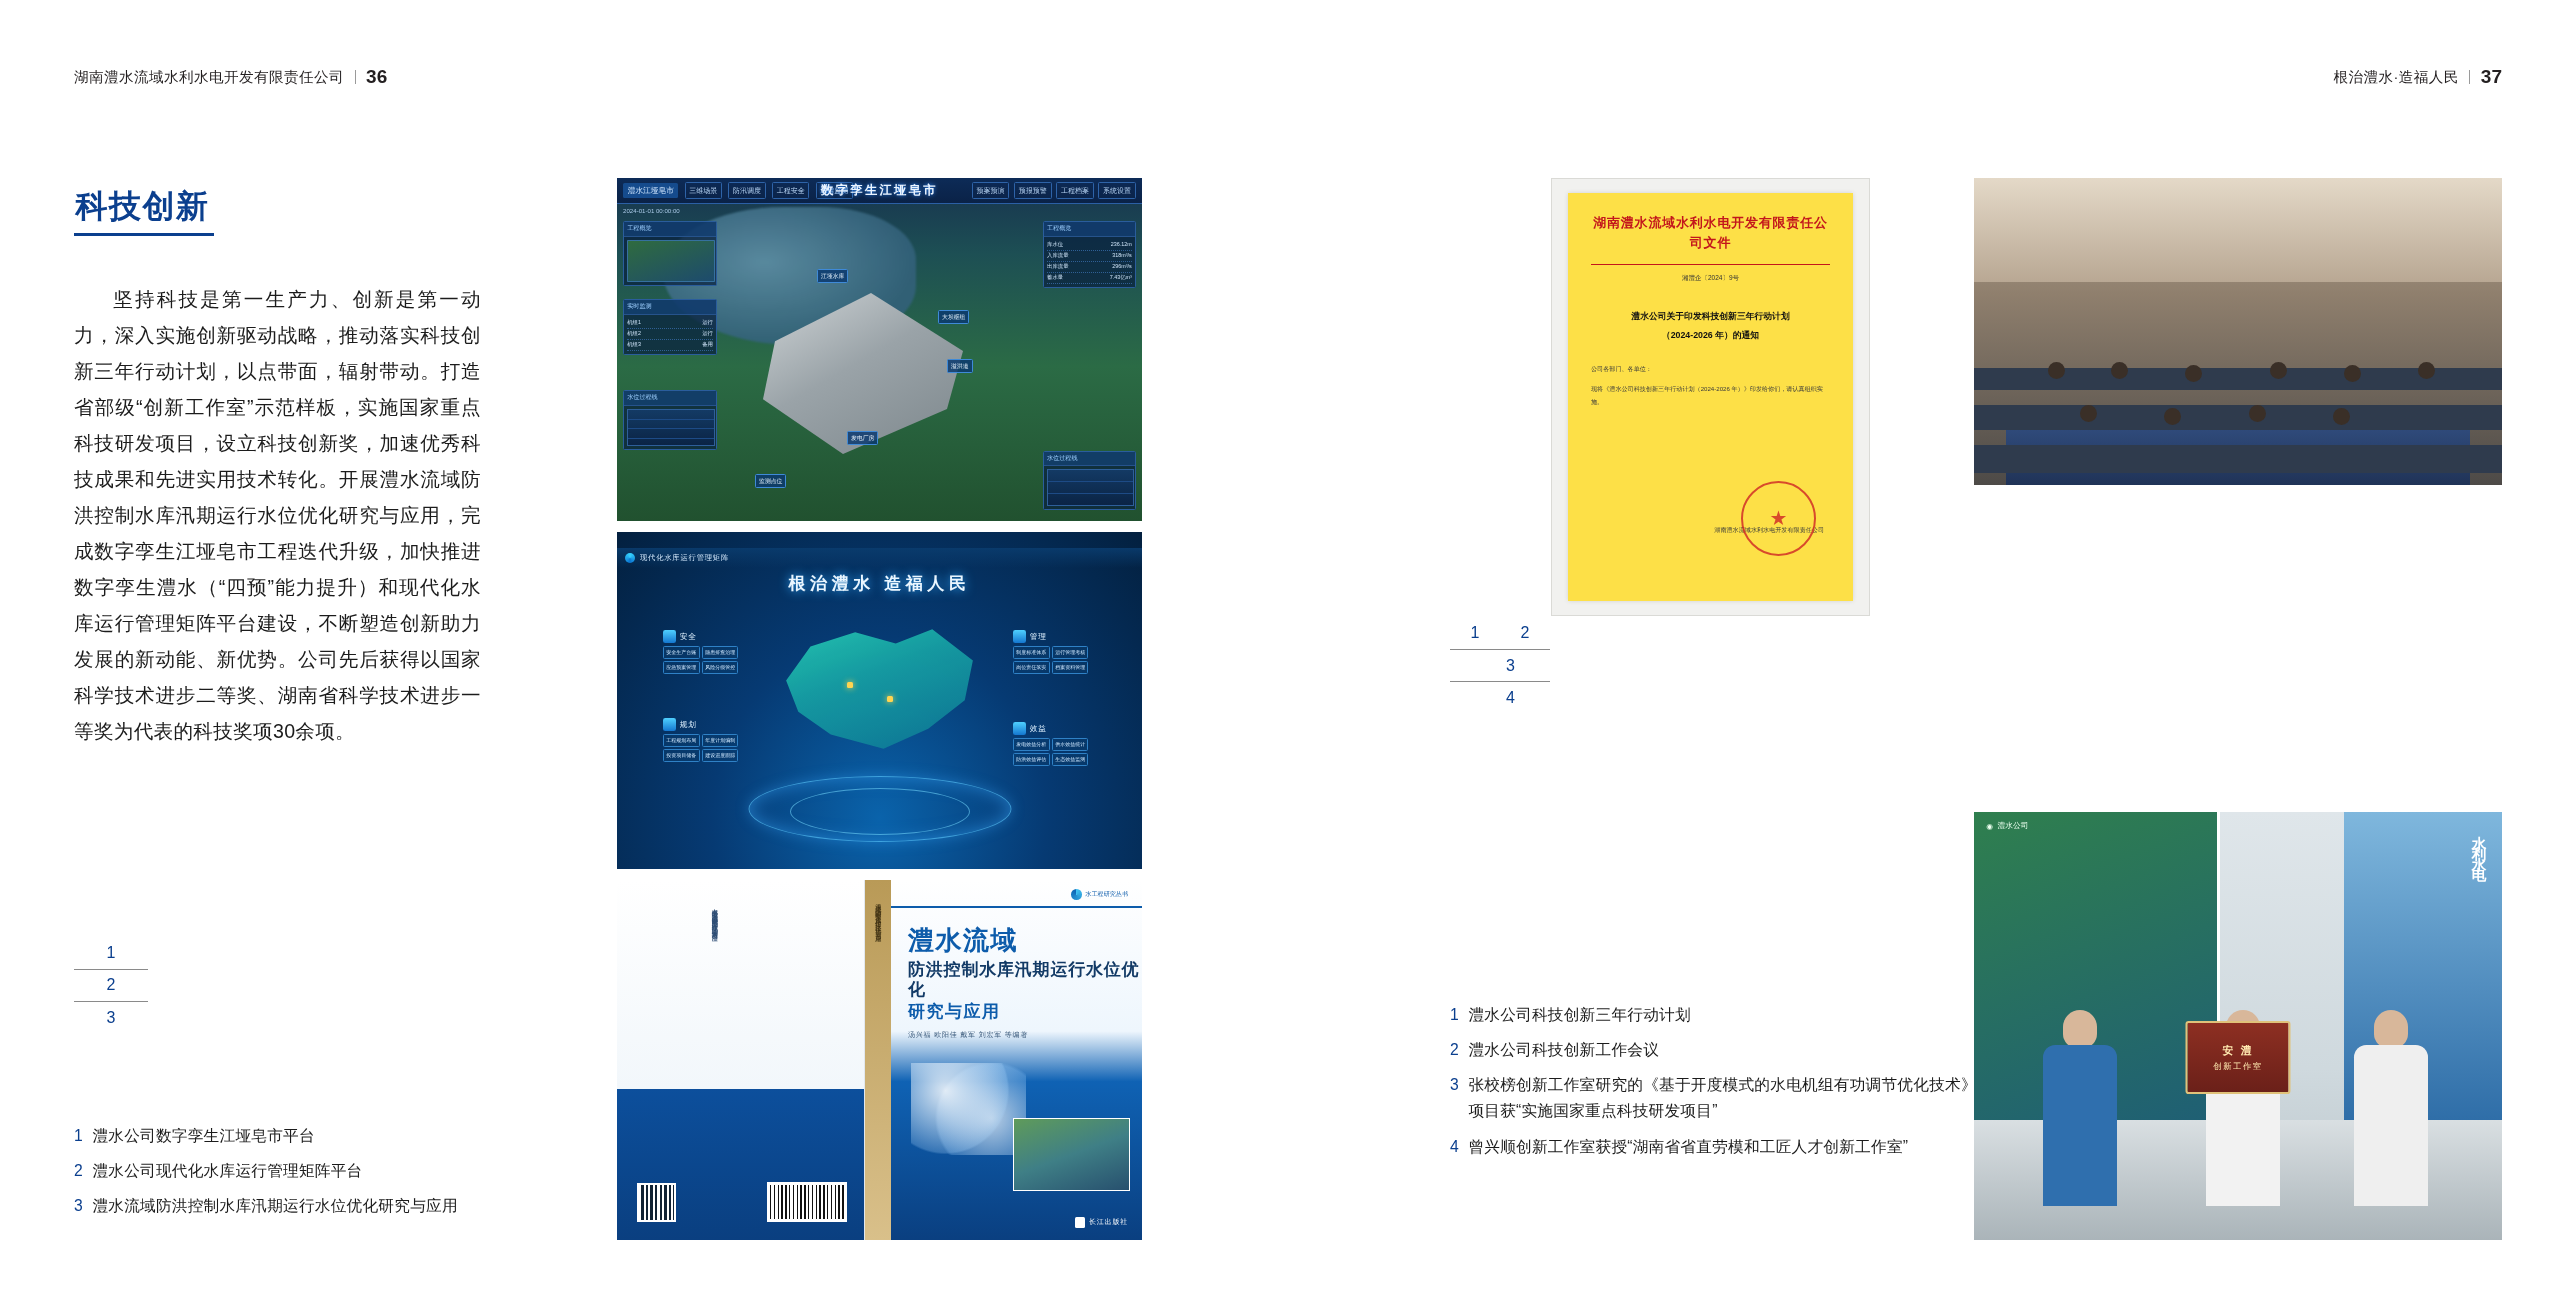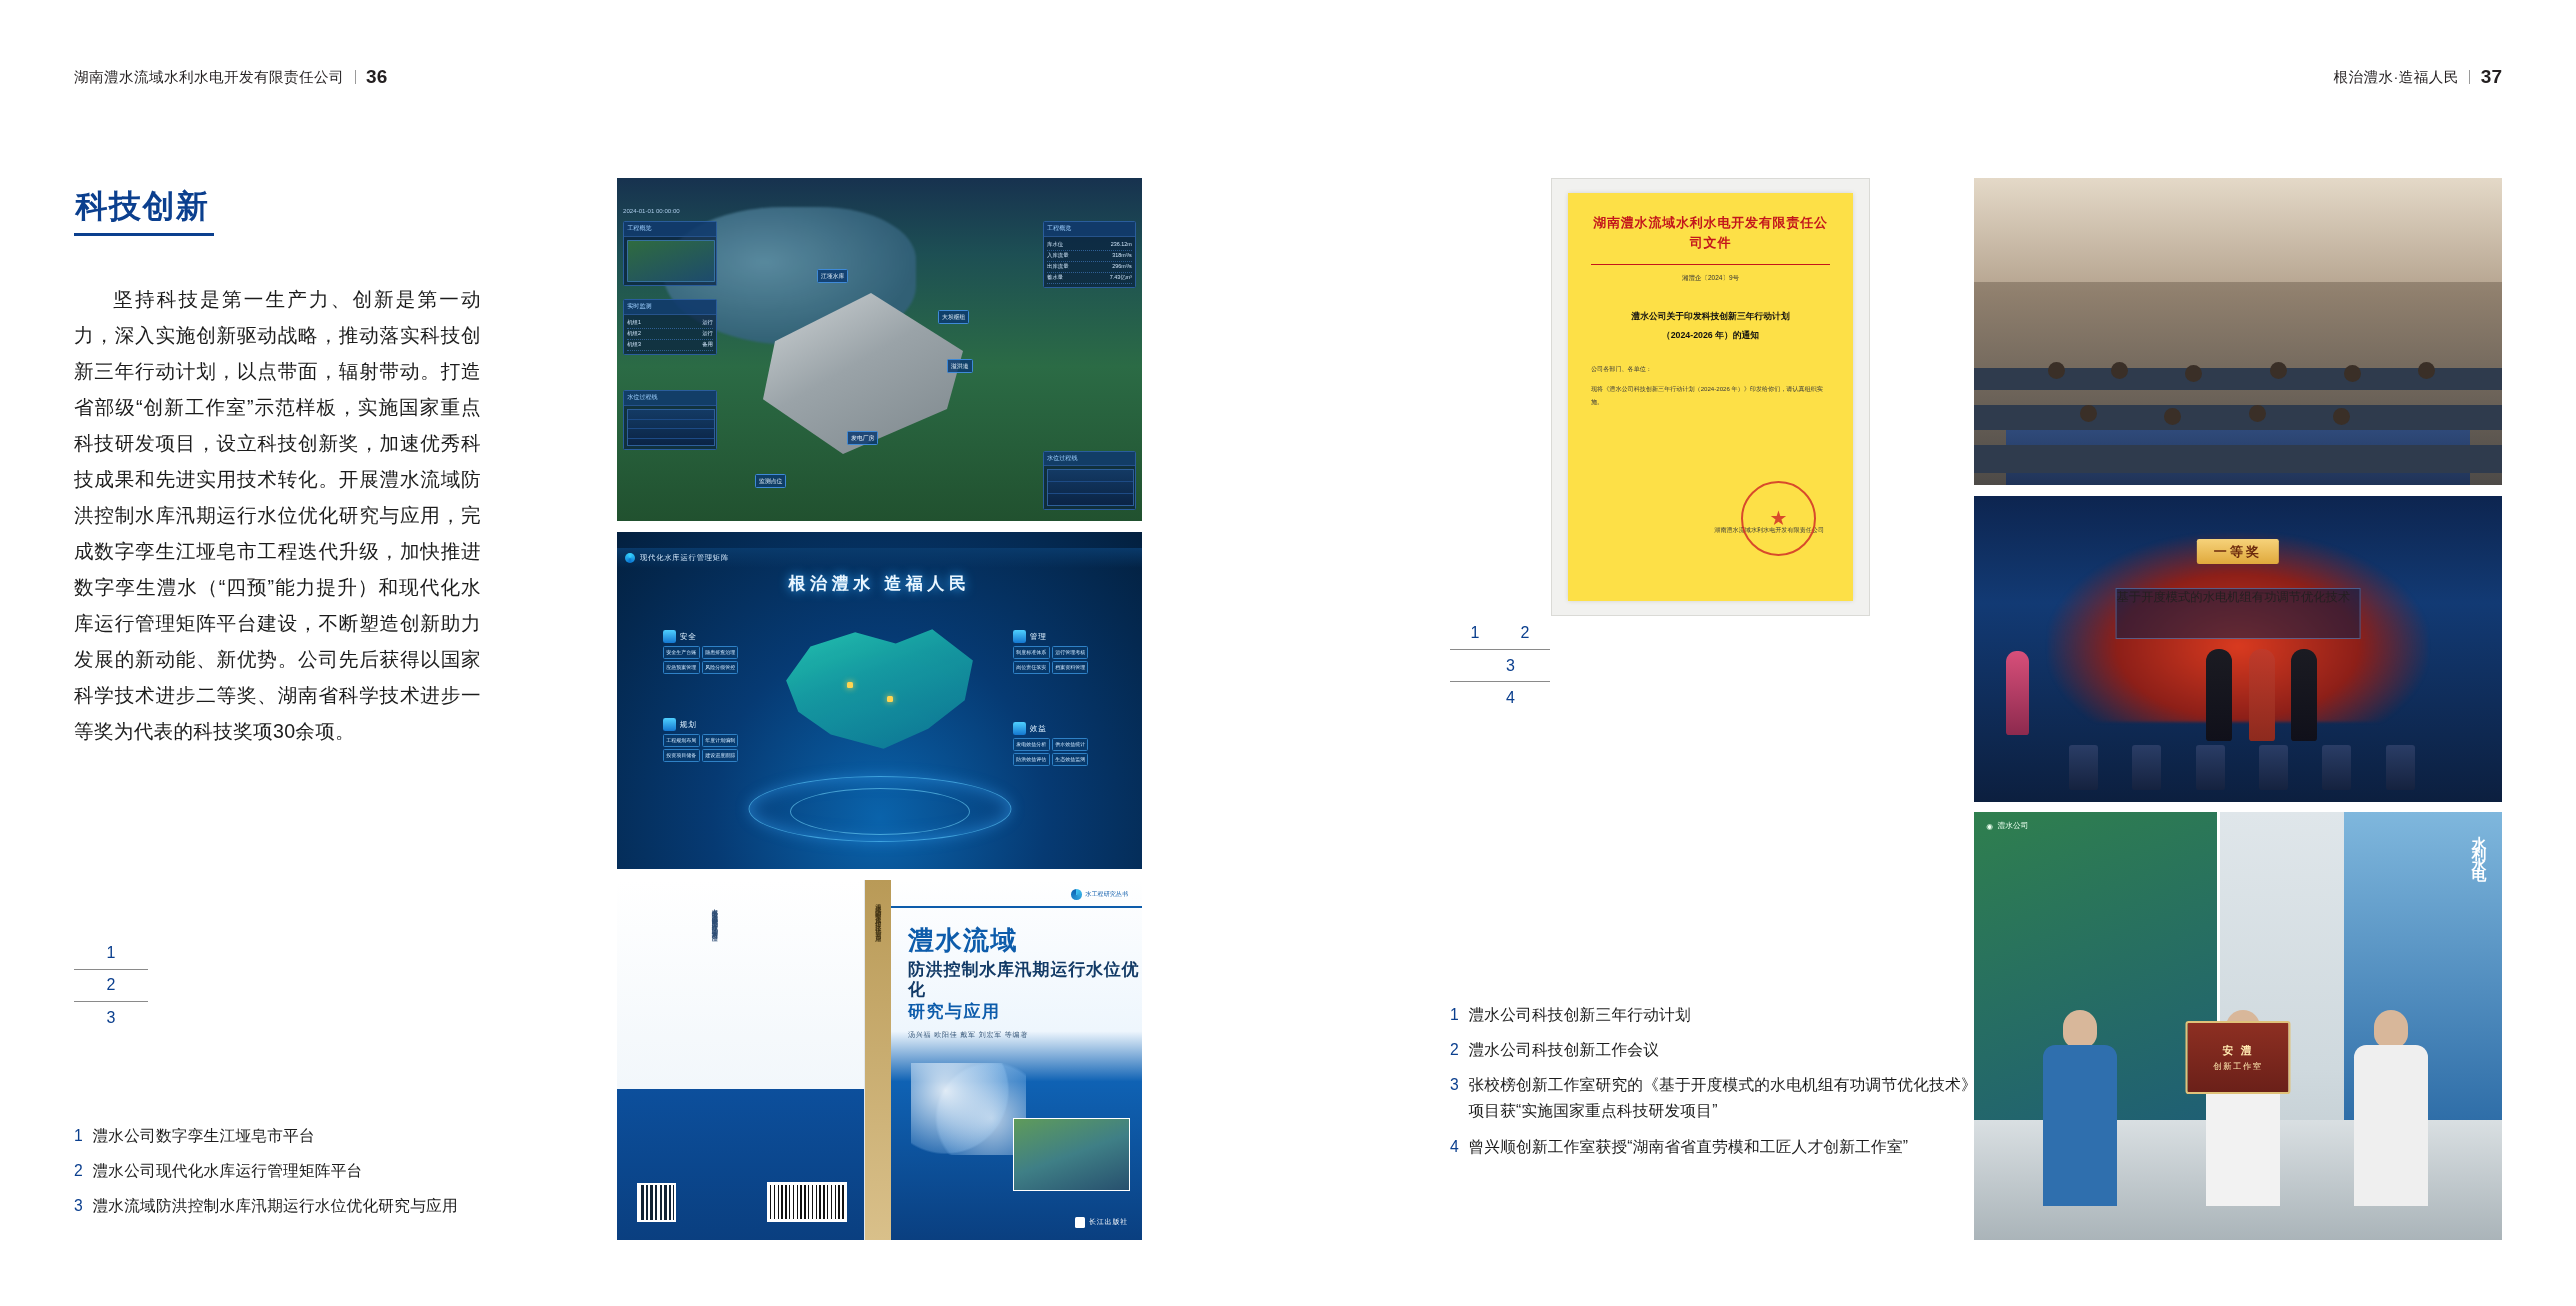--- a/index.html
+++ b/index.html
@@ -571,20 +571,34 @@
         <span class="n">3</span>
         <span class="t">澧水流域防洪控制水库汛期运行水位优化研究与应用</span>
       </div>
     </div>
 
     <div class="fig" id="fig-twin">
       <div class="twin-bg"></div>
       <div class="water"></div>
       <div class="dam"></div>
 
+      <div class="twin-topbar">
+        <span class="brand">澧水江垭皂市</span>
+        <span class="tab">三维场景</span>
+        <span class="tab">防汛调度</span>
+        <span class="tab">工程安全</span>
+        <span class="tab">水情监测</span>
+        <span class="title">数字孪生江垭皂市</span>
+        <span class="rtabs">
+          <span class="tab">预案预演</span>
+          <span class="tab">预报预警</span>
+          <span class="tab">工程档案</span>
+          <span class="tab">系统设置</span>
+        </span>
+      </div>
 
       <div class="twin-sub">2024-01-01 00:00:00</div>
 
       <div class="twin-panel" style="left:6.1px; top:43px; width:92px;">
         <div class="ph">工程概览</div>
         <div class="pb">
           <div class="mini-thumb"></div>
         </div>
       </div>
 
@@ -820,37 +834,20 @@
         <div class="head" style="left:56%; top:60%;"></div>
         <div class="head" style="left:70%; top:61%;"></div>
         <div class="head" style="left:84%; top:60%;"></div>
         <div class="head" style="left:20%; top:74%;"></div>
         <div class="head" style="left:36%; top:75%;"></div>
         <div class="head" style="left:52%; top:74%;"></div>
         <div class="head" style="left:68%; top:75%;"></div>
       </div>
     </div>
 
-    <div class="fig" style="left:686px; top:496px; width:528px; height:306px;">
-      <div class="aw">
-        <div class="glow"></div>
-        <div class="banner">一等奖</div>
-        <div class="subbar">基于开度模式的水电机组有功调节优化技术</div>
-        <div class="host"></div>
-        <div class="person" style="left:44%;"></div>
-        <div class="person w" style="left:52%;"></div>
-        <div class="person" style="left:60%;"></div>
-        <div class="pod" style="left:18%;"></div>
-        <div class="pod" style="left:30%;"></div>
-        <div class="pod" style="left:42%;"></div>
-        <div class="pod" style="left:54%;"></div>
-        <div class="pod" style="left:66%;"></div>
-        <div class="pod" style="left:78%;"></div>
-      </div>
-    </div>
 
     <div class="fig" style="left:686px; top:812px; width:528px; height:428px;">
       <div class="tm">
         <div class="wallL">
           <div class="lg">
             <span>◉</span>
             <span>澧水公司</span>
           </div>
         </div>
         <div class="wallR">

